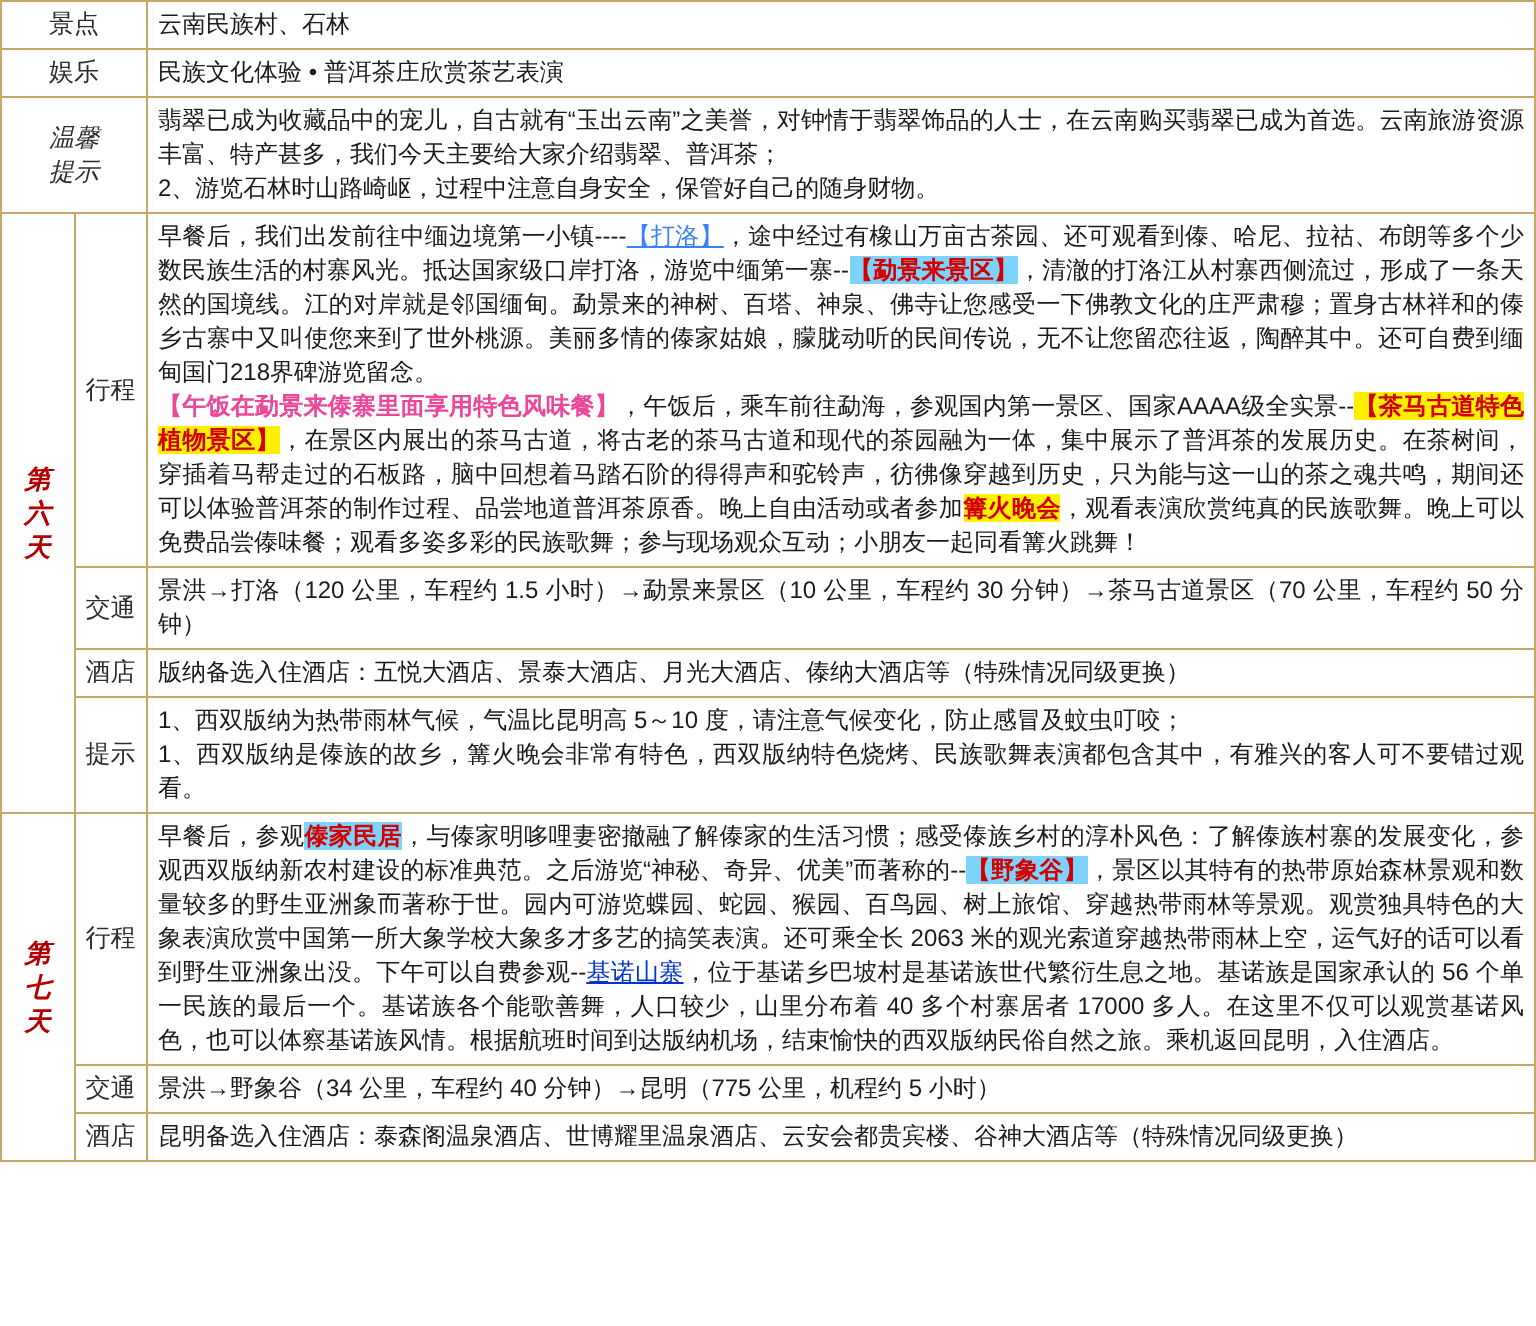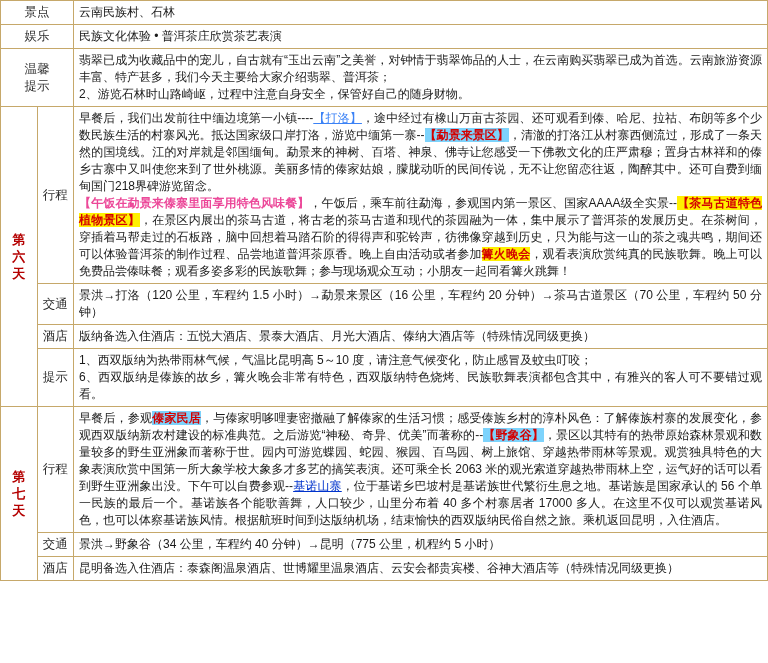--- a/index.html
+++ b/index.html
@@ -8,21 +8,21 @@
   table.itin{border-collapse:collapse;width:768px;table-layout:fixed;}
   table.itin td{border:1px solid #c6a86a;vertical-align:middle;padding:3px 5px;line-height:17px;}
   td.daycol{width:34px;text-align:center;color:#b40000;font-weight:bold;font-size:13px;line-height:18px;background:#fff;}
   td.labelcol{width:62px;text-align:center;color:#2c2c2c;font-size:12.5px;background:#fff;}
   td.content{color:#1a1a1a;font-size:12px;text-align:justify;line-height:17.5px;}
   .redb{color:#ec4899;font-weight:bold;}
   .redlink{color:#3b82f6;text-decoration:underline;}
   .hl{color:#d40000;font-weight:bold;background:#7dd3fc;}
   .hl2{color:#d40000;font-weight:bold;background:#fff000;}
   .bluelink{color:#0033cc;text-decoration:underline;margin-top:24px;}
-  .multi-line{display:block;}
+  .multi-line{display:block;font-style:italic;}
   p.m0{margin:0;}
 </style>
 </head>
 <body>
 
 <div class="page">
 <table class="itin">
   <tbody>
         <tr>
     <td class="labelcol" colspan="2">景点</td>
@@ -54,31 +54,31 @@
       <p class="m0">
         <span>早餐后，我们出发前往中缅边境第一小镇----</span><span class="redlink">【打洛】</span><span>，途中经过有橡山万亩古茶园、还可观看到傣、哈尼、拉祜、布朗等多个少数民族生活的村寨风光。抵达国家级口岸打洛，游览中缅第一寨--</span><span class="hl">【勐景来景区】</span><span>，清澈的打洛江从村寨西侧流过，形成了一条天然的国境线。江的对岸就是邻国缅甸。勐景来的神树、百塔、神泉、佛寺让您感受一下佛教文化的庄严肃穆；置身古林祥和的傣乡古寨中又叫使您来到了世外桃源。美丽多情的傣家姑娘，朦胧动听的民间传说，无不让您留恋往返，陶醉其中。还可自费到缅甸国门218界碑游览留念。</span>
       </p>
       <p class="m0">
         <span class="redb">【午饭在勐景来傣寨里面享用特色风味餐】</span><span>，午饭后，乘车前往勐海，参观国内第一景区、国家AAAA级全实景--</span><span class="hl2">【茶马古道特色植物景区】</span><span>，在景区内展出的茶马古道，将古老的茶马古道和现代的茶园融为一体，集中展示了普洱茶的发展历史。在茶树间，穿插着马帮走过的石板路，脑中回想着马踏石阶的得得声和驼铃声，彷彿像穿越到历史，只为能与这一山的茶之魂共鸣，期间还可以体验普洱茶的制作过程、品尝地道普洱茶原香。晚上自由活动或者参加</span><span class="hl2">篝火晚会</span><span>，观看表演欣赏纯真的民族歌舞。晚上可以免费品尝傣味餐；观看多姿多彩的民族歌舞；参与现场观众互动；小朋友一起同看篝火跳舞！</span>
       </p>
     </td>
   </tr>
   <tr>
     <td class="labelcol">交通</td>
-    <td class="content">景洪→打洛（120 公里，车程约 1.5 小时）→勐景来景区（16 公里，车程约 20 分钟）→茶马古道景区（70 公里，车程约 50 分钟）</td>
+    <td class="content">景洪→打洛（120 公里，车程约 1.5 小时）→勐景来景区（10 公里，车程约 30 分钟）→茶马古道景区（70 公里，车程约 50 分钟）</td>
   </tr>
   <tr>
     <td class="labelcol">酒店</td>
     <td class="content">版纳备选入住酒店：五悦大酒店、景泰大酒店、月光大酒店、傣纳大酒店等（特殊情况同级更换）</td>
   </tr>
   <tr>
     <td class="labelcol">提示</td>
     <td class="content">
       <p class="m0">1、西双版纳为热带雨林气候，气温比昆明高 5～10 度，请注意气候变化，防止感冒及蚊虫叮咬；</p>
-      <p class="m0">6、西双版纳是傣族的故乡，篝火晚会非常有特色，西双版纳特色烧烤、民族歌舞表演都包含其中，有雅兴的客人可不要错过观看。</p>
+      <p class="m0">1、西双版纳是傣族的故乡，篝火晚会非常有特色，西双版纳特色烧烤、民族歌舞表演都包含其中，有雅兴的客人可不要错过观看。</p>
     </td>
   </tr>
 
   <tr>
     <td class="daycol" rowspan="3">
       <span class="multi-line">第</span>
             <span class="multi-line">七</span>
             <span class="multi-line">天</span>
     </td>
     <td class="labelcol">行程</td>

